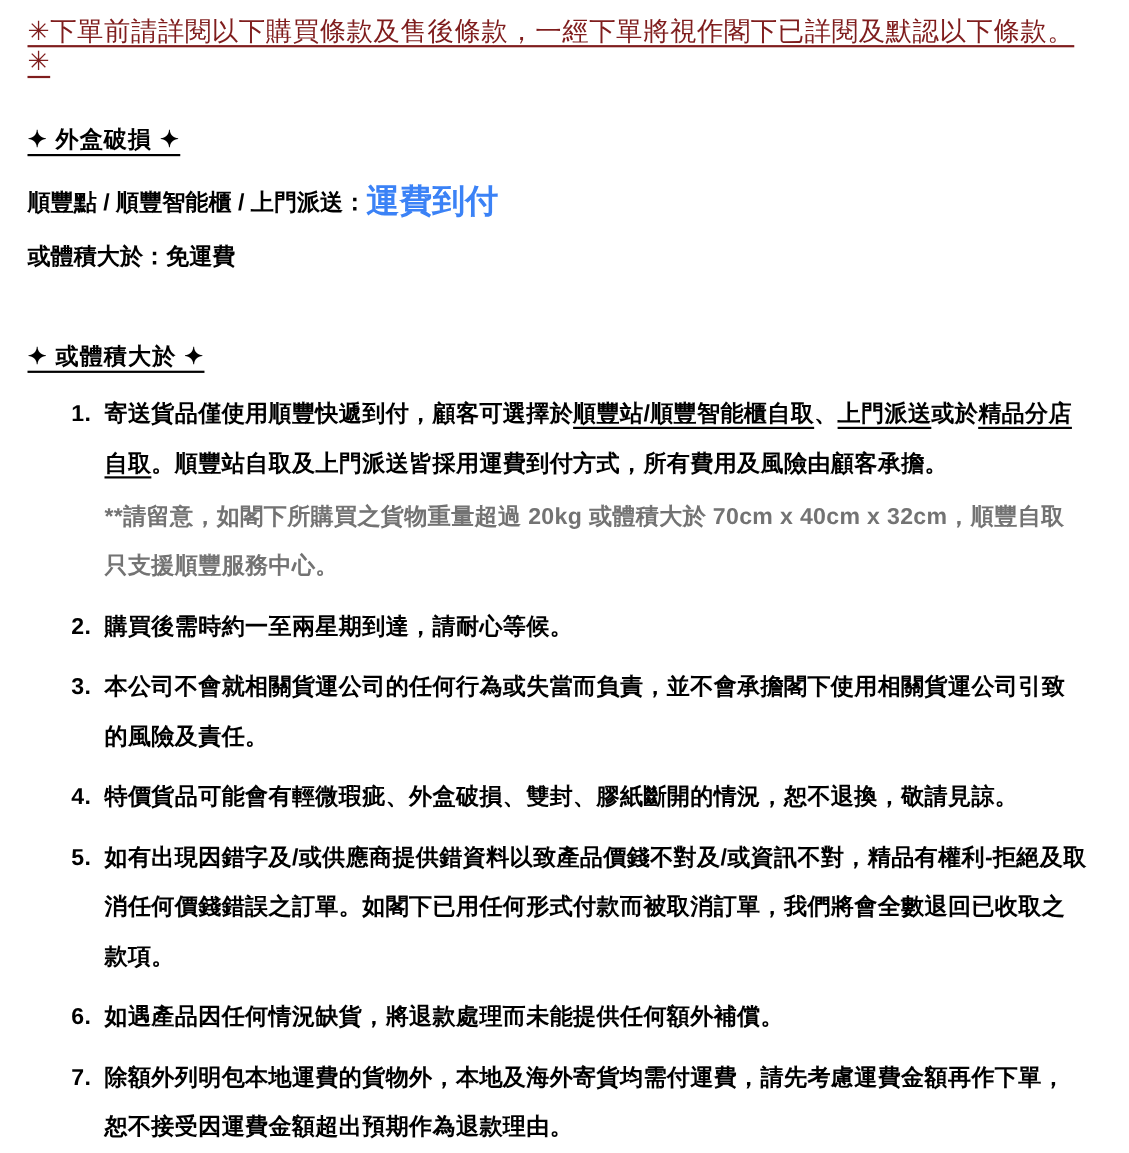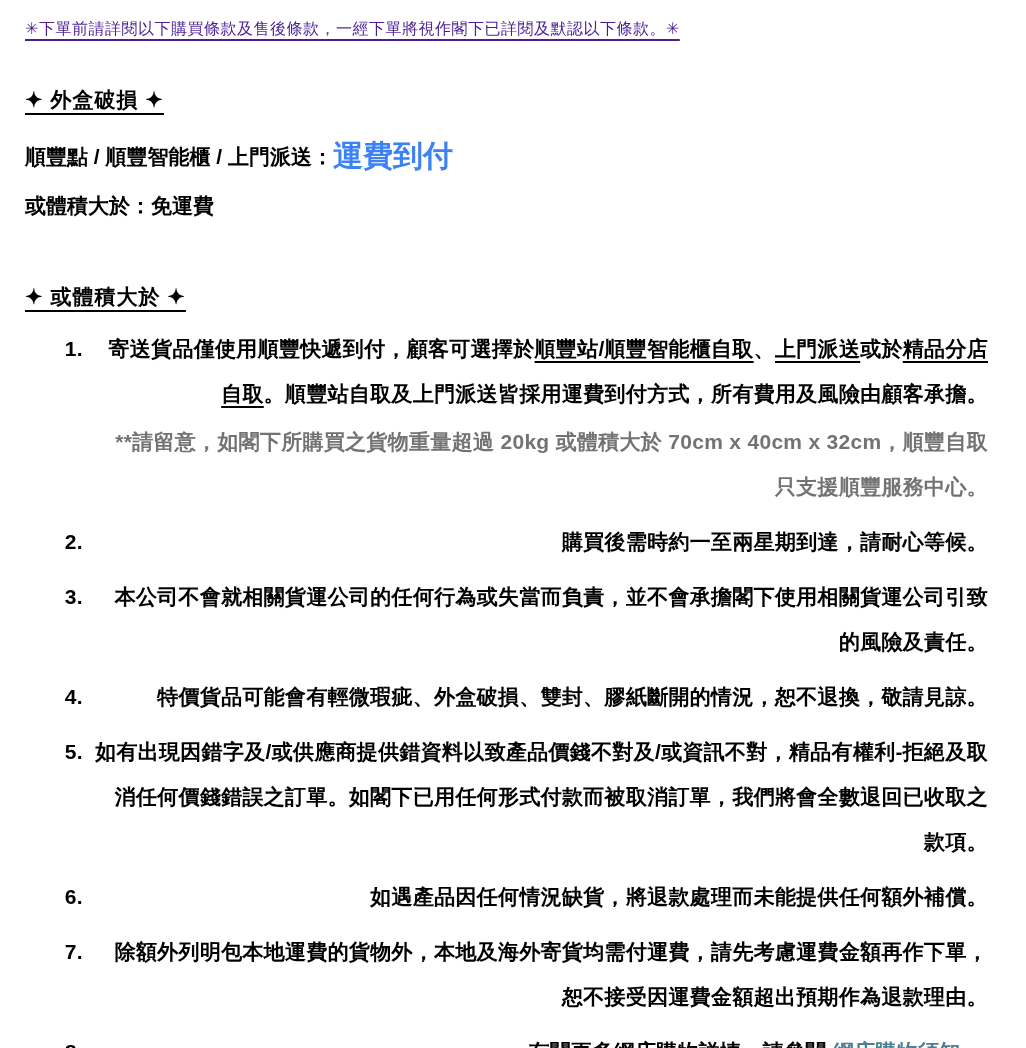--- a/index.html
+++ b/index.html
@@ -15,22 +15,22 @@
     font-family: "Liberation Sans", sans-serif;
   }
   .page {
     box-sizing: border-box;
     width: 1026px;
     padding: 15px 38px 20px 25px;
   }
 
   
   .banner {
-    color: #4c1d95;
-    font-size: 16px;
+    color: #7f1d1d;
+    font-size: 24px;
     font-weight: normal;
     line-height: 28px;
     text-decoration: underline;
     text-decoration-thickness: 2px;
     text-underline-offset: 5px;
     letter-spacing: 0.5px;
   }
 
   
   .heading-row { margin: 0; }
@@ -72,21 +72,20 @@
     margin: 16px 0 0 0;
     padding-left: 64px;
   }
   ol.terms-list > li {
     font-size: 21px;
     font-weight: bold;
     line-height: 45px;
     padding-left: 6px;
     margin-bottom: 10px;
     letter-spacing: 0.3px;
-    text-align: right;
   }
   .seg-underline {
     text-decoration: underline;
     text-decoration-thickness: 2px;
     text-underline-offset: 5px;
   }
   .seg-link {
     color: #4d7f91;
     text-decoration: underline;
     text-decoration-thickness: 2px;

